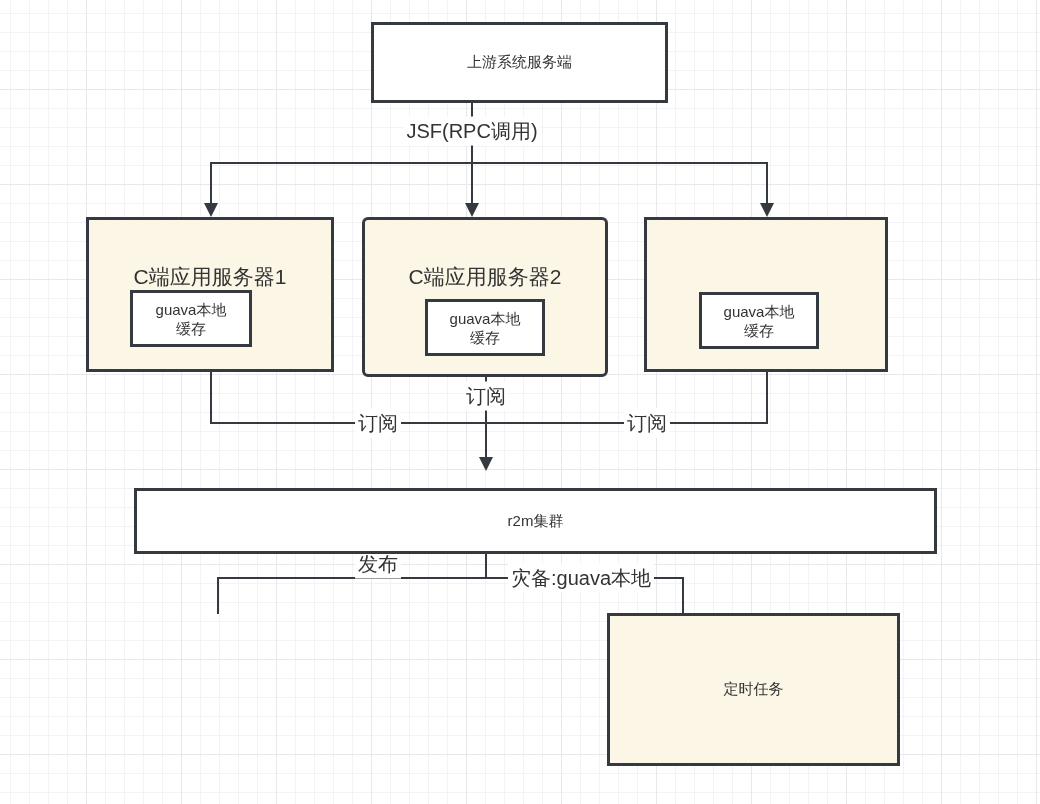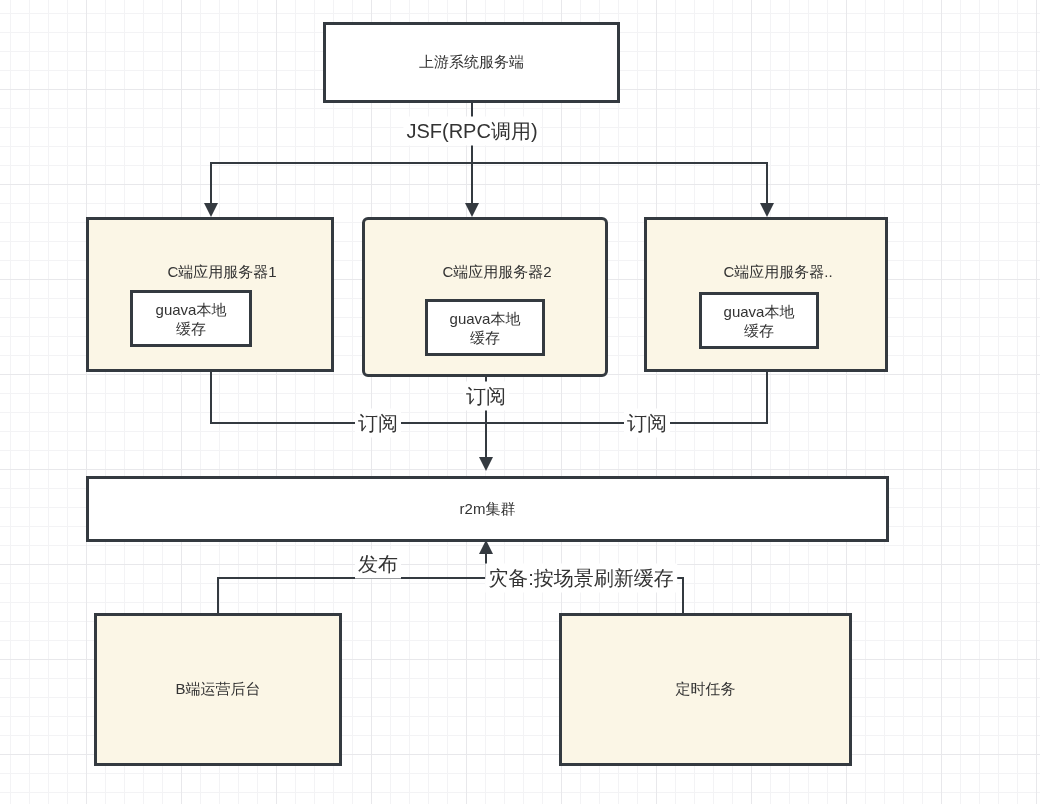--- a/index.html
+++ b/index.html
@@ -32,24 +32,25 @@
     position:absolute;
     border:3px solid var(--stroke);
     font-size:15px;
     color:var(--text);
   }
   .node.white{background:var(--white-fill);}
   .node.cream{background:var(--cream-fill);}
   .node.center-label{
     display:flex;align-items:center;justify-content:center;
     text-align:right;
+    margin-left:48px;
   }
   .node-label-top{
     position:absolute;left:0;top:43px;width:100%;
-    text-align:center;font-size:15px;margin-left:12px;
+    text-align:center;font-size:21px;
   }
   .cache-box{
     position:absolute;
     background:var(--white-fill);
     border:3px solid var(--stroke);
     display:flex;flex-direction:column;align-items:center;justify-content:center;
     font-size:15px;line-height:19px;text-align:center;
   }
   .edge-h{position:absolute;height:2px;background:var(--stroke);}
   .edge-v{position:absolute;width:2px;background:var(--stroke);}
@@ -98,21 +99,21 @@
   <div class="edge-label" style="left:486px;top:396px;">订阅</div>
   <div class="edge-label" style="left:378px;top:423px;">订阅</div>
   <div class="edge-label" style="left:647px;top:423px;">订阅</div>
 
   <div class="arrow-up" style="left:479px;top:540px;"></div>
   <div class="edge-v" style="left:485px;top:553px;height:26px;"></div>
   <div class="edge-h" style="left:217px;top:577px;width:467px;"></div>
   <div class="edge-v" style="left:217px;top:577px;height:37px;"></div>
   <div class="edge-v" style="left:682px;top:577px;height:37px;"></div>
   <div class="edge-label" style="left:378px;top:564px;">发布</div>
-  <div class="edge-label" style="left:581px;top:578px;">灾备:按场景刷新缓存</div>
+  <div class="edge-label" style="left:581px;top:578px;">灾备:guava本地</div>
 
   <div class="node white center-label" style="left:323px;top:22px;width:297px;height:81px;">
     <span>上游系统服务端</span>
   </div>
 
   <div class="node cream" style="left:86px;top:217px;width:248px;height:155px;">
     <div class="node-label-top">C端应用服务器1</div>
     <div class="cache-box" style="left:41px;top:70px;width:122px;height:57px;">
       <span>guava本地</span>
       <span>缓存</span>
@@ -121,32 +122,28 @@
 
   <div class="node cream" style="left:362px;top:217px;width:246px;height:160px;border-radius:6px;">
     <div class="node-label-top">C端应用服务器2</div>
     <div class="cache-box" style="left:60px;top:79px;width:120px;height:57px;">
       <span>guava本地</span>
       <span>缓存</span>
     </div>
   </div>
 
   <div class="node cream" style="left:644px;top:217px;width:244px;height:155px;">
-    <div class="node-label-top">C端应用服务器..</div>
     <div class="cache-box" style="left:52px;top:72px;width:120px;height:57px;">
       <span>guava本地</span>
       <span>缓存</span>
     </div>
   </div>
 
-  <div class="node white center-label" style="left:86px;top:476px;width:803px;height:66px;">
+  <div class="node white center-label" style="left:86px;top:488px;width:803px;height:66px;">
     <span>r2m集群</span>
   </div>
 
-  <div class="node cream center-label" style="left:94px;top:613px;width:248px;height:153px;">
-    <span>B端运营后台</span>
-  </div>
 
   <div class="node cream center-label" style="left:559px;top:613px;width:293px;height:153px;">
     <span>定时任务</span>
   </div>
 
 </div>
 
 </body></html>

